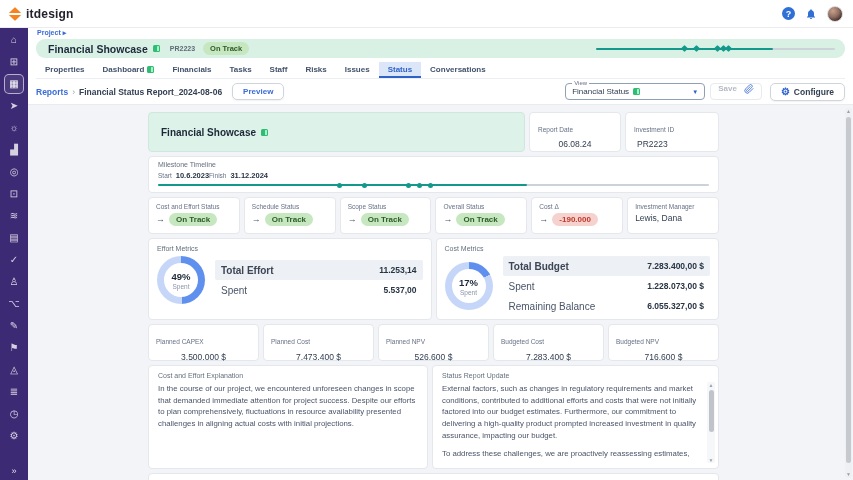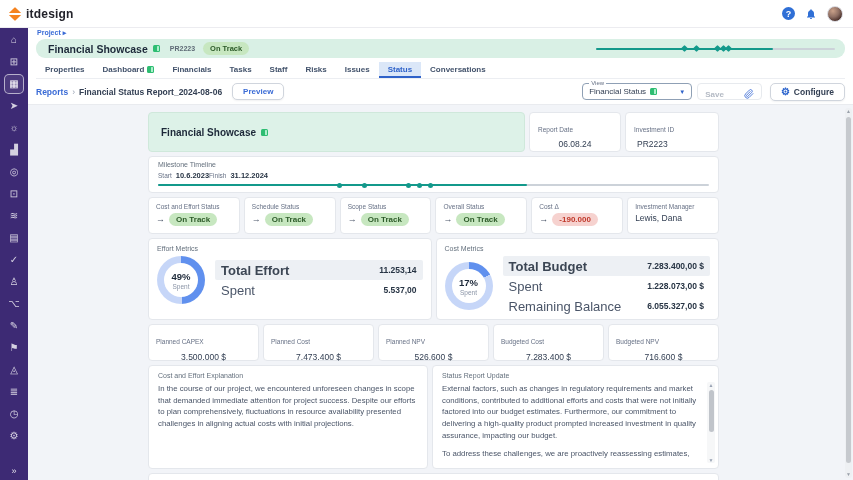--- a/index.html
+++ b/index.html
@@ -47,25 +47,25 @@
   .gicon::after { content:""; position:absolute; right:1px; top:1px; bottom:1px; width:2px; background:#aef0cd; border-radius:.5px; }
 
   
   .toolbar { position:absolute; left:0; right:0; top:51px; height:26px; display:flex; align-items:center; padding:0 8px; border-bottom:1px solid #e9ebef; background:#fff; }
   .tb-link { font-size:8.5px; color:#3a6bd6; font-weight:bold; }
   .tb-sep { font-size:8.5px; color:#98a2b3; margin:0 4px; }
   .tb-current { font-size:8.5px; color:#344054; font-weight:bold; }
   .btn { display:inline-flex; align-items:center; gap:4px; background:#fff; border:1px solid #d0d5dd; border-radius:5px; padding:3px 10px; font-size:8px; font-weight:bold; box-shadow:0 1px 2px rgba(16,24,40,.06); cursor:pointer; }
   .btn.preview { color:#3a6bd6; margin-left:10px; }
   .toolbar-right { margin-left:auto; display:flex; align-items:center; }
-  .view-select { position:relative; border:1px solid #8fa0b5; border-radius:4px; height:17px; width:110px; display:flex; align-items:center; padding:0 6px; gap:4px; cursor:pointer; }
+  .view-select { position:relative; border:1px solid #8fa0b5; border-radius:4px; height:17px; width:140px; display:flex; align-items:center; padding:0 6px; gap:4px; cursor:pointer; }
   .view-legend { position:absolute; top:-4px; left:6px; background:#fff; padding:0 2px; font-size:6px; color:#667085; }
   .view-value { font-size:8px; color:#344054; }
   .caret { margin-left:auto; font-size:6px; color:#2f62c9; }
-  .save-group { display:flex; align-items:flex-end; gap:20px; border:1px solid #e7eaee; border-radius:4px; height:17px; padding:0 7px; margin-left:5px; }
+  .save-group { display:flex; align-items:flex-start; gap:7px; border:1px solid #e7eaee; border-radius:4px; height:17px; padding:0 7px; margin-left:5px; }
   .save-label { font-size:8px; color:#b4bac4; font-weight:bold; }
   .btn.configure { color:#344054; margin-left:8px; font-size:8.5px; }
   .gear { color:#2962cc; font-size:10px; line-height:1; }
 
   
   .content { position:absolute; left:0; right:0; top:77px; bottom:0; background:#f2f4f8; overflow:hidden; }
   .report { position:absolute; left:120px; top:7px; width:571px; display:flex; flex-direction:column; gap:4px; }
   .card { background:#fff; border:1px solid #e4e7ec; border-radius:4px; }
   .row { display:flex; gap:4px; }
   .lbl { font-size:6.5px; color:#667085; }
@@ -92,21 +92,21 @@
   .metric-card { flex:1; height:82px; padding:6px 8px; }
   .metric-head { font-size:7px; color:#64707d; }
   .metric-body { display:flex; align-items:center; margin-top:4px; gap:10px; }
   .donut { position:relative; width:48px; height:48px; border-radius:50%; flex:0 0 48px; }
   .donut-hole { position:absolute; inset:7px; background:#fff; border-radius:50%; display:flex; flex-direction:column; align-items:center; justify-content:center; }
   .donut-pct { font-size:9.5px; font-weight:bold; color:#1d2939; }
   .donut-lbl { font-size:6.5px; color:#8a94a6; margin-top:1px; }
   .m-rows { flex:1; display:flex; flex-direction:column; }
   .m-row { display:flex; justify-content:space-between; align-items:center; height:20px; padding:0 6px; }
   .m-row.hl { background:#edf0f4; border-radius:2px; }
-  .m-lbl { font-size:13px; color:#4a5568; }
+  .m-lbl { font-size:10px; color:#4a5568; }
   .m-row.hl .m-lbl { font-weight:bold; color:#3c4654; }
   .m-val { font-size:8.5px; font-weight:bold; color:#273444; }
 
   .value-card { flex:1; height:37px; padding:5px 7px; }
   .value-card .val { display:block; text-align:center; font-size:8.5px; color:#344054; margin-top:4px; }
 
   .text-card { flex:1; height:104px; padding:6px 9px; position:relative; }
   .text-card .tc-title { font-size:7px; color:#64707d; margin-bottom:4px; }
   .text-card p { font-size:7.8px; line-height:1.5; color:#4a5568; }
   .text-card p + p { margin-top:7px; }

